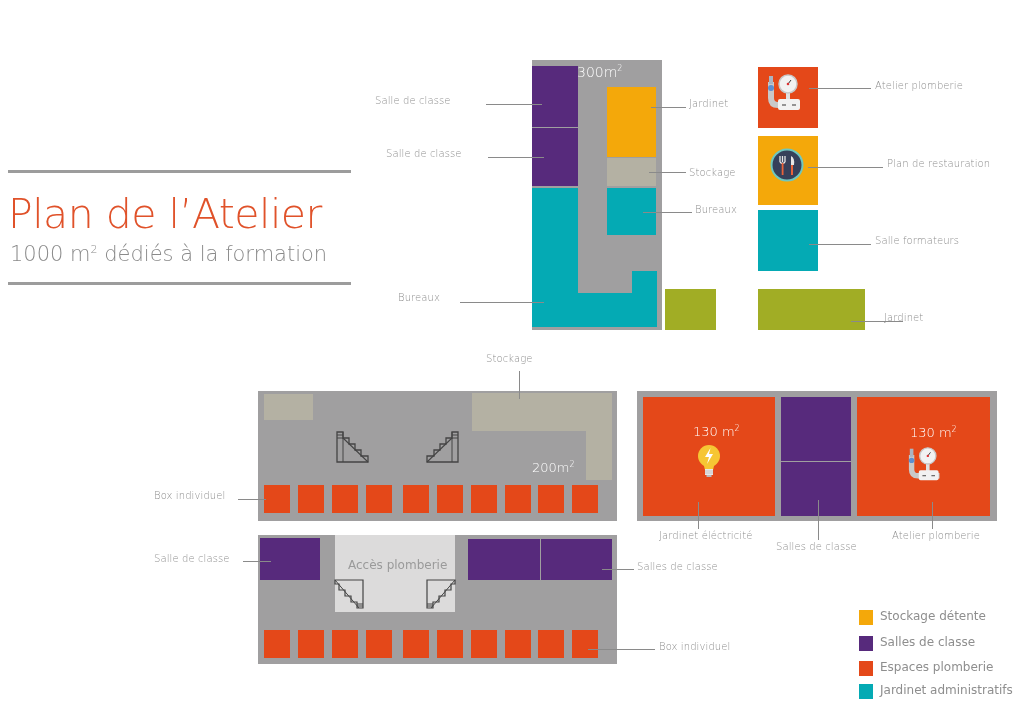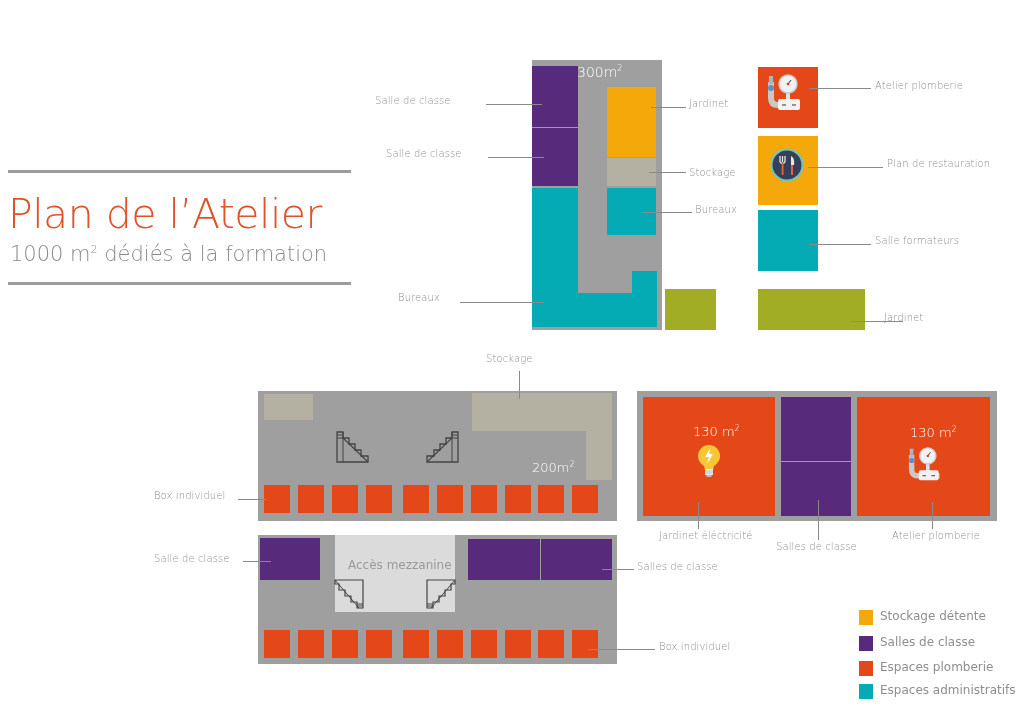--- a/index.html
+++ b/index.html
@@ -125,21 +125,21 @@
 </div>
 
 <div class="lbl" style="left:486px;top:353px;">Stockage</div>
 <div class="vline" style="left:519px;top:371px;height:28px;"></div>
 <div class="lbl" style="left:154px;top:490px;">Box individuel</div>
 <div class="line" style="left:238px;top:499px;width:28px;"></div>
 
 <div class="abs gray" style="left:258px;top:535px;width:359px;height:129px;"></div>
 <div class="abs purple" style="left:260px;top:538px;width:60px;height:42px;"></div>
 <div class="abs light" style="left:335px;top:535px;width:120px;height:77px;"></div>
-<div class="abs" style="left:348px;top:558px;color:#9a9a9a;font-size:12px;white-space:nowrap;">Accès mezzanine</div>
+<div class="abs" style="left:348px;top:558px;color:#9a9a9a;font-size:12px;white-space:nowrap;">Accès plomberie</div>
 <svg class="stairs" style="left:333px;top:578px;" width="32" height="32" viewBox="0 0 32 32">
   <path d="M2 2 L30 2 L30 30 L24 30 L24 24 L18 24 L18 18 L12 18 L12 12 L6 12 L6 6 L2 6 Z" stroke="#444" stroke-width="1.2" fill="none"></path>
   <path d="M2 2 L26 30 M24 26 L30 26 M24 28 L30 28" stroke="#444" stroke-width="1" fill="none"></path>
 </svg>
 <svg class="stairs" style="left:425px;top:578px;" width="32" height="32" viewBox="0 0 32 32">
   <path d="M30 2 L2 2 L2 30 L8 30 L8 24 L14 24 L14 18 L20 18 L20 12 L26 12 L26 6 L30 6 Z" stroke="#444" stroke-width="1.2" fill="none"></path>
   <path d="M30 2 L6 30 M2 26 L8 26 M2 28 L8 28" stroke="#444" stroke-width="1" fill="none"></path>
 </svg>
 <div class="abs purple" style="left:468px;top:539px;width:72px;height:41px;"></div>
 <div class="abs purple" style="left:541px;top:539px;width:71px;height:41px;"></div>
@@ -208,15 +208,15 @@
   <div class="legend-item" style="top:636px;">
     <div class="legend-swatch purple"></div>
     <div class="legend-label">Salles de classe</div>
   </div>
   <div class="legend-item" style="top:661px;">
     <div class="legend-swatch orange"></div>
     <div class="legend-label">Espaces plomberie</div>
   </div>
   <div class="legend-item" style="top:684px;">
     <div class="legend-swatch teal"></div>
-    <div class="legend-label">Espaces administratifs</div>
+    <div class="legend-label">Jardinet administratifs</div>
   </div>
 </div>
 
 </body></html>

